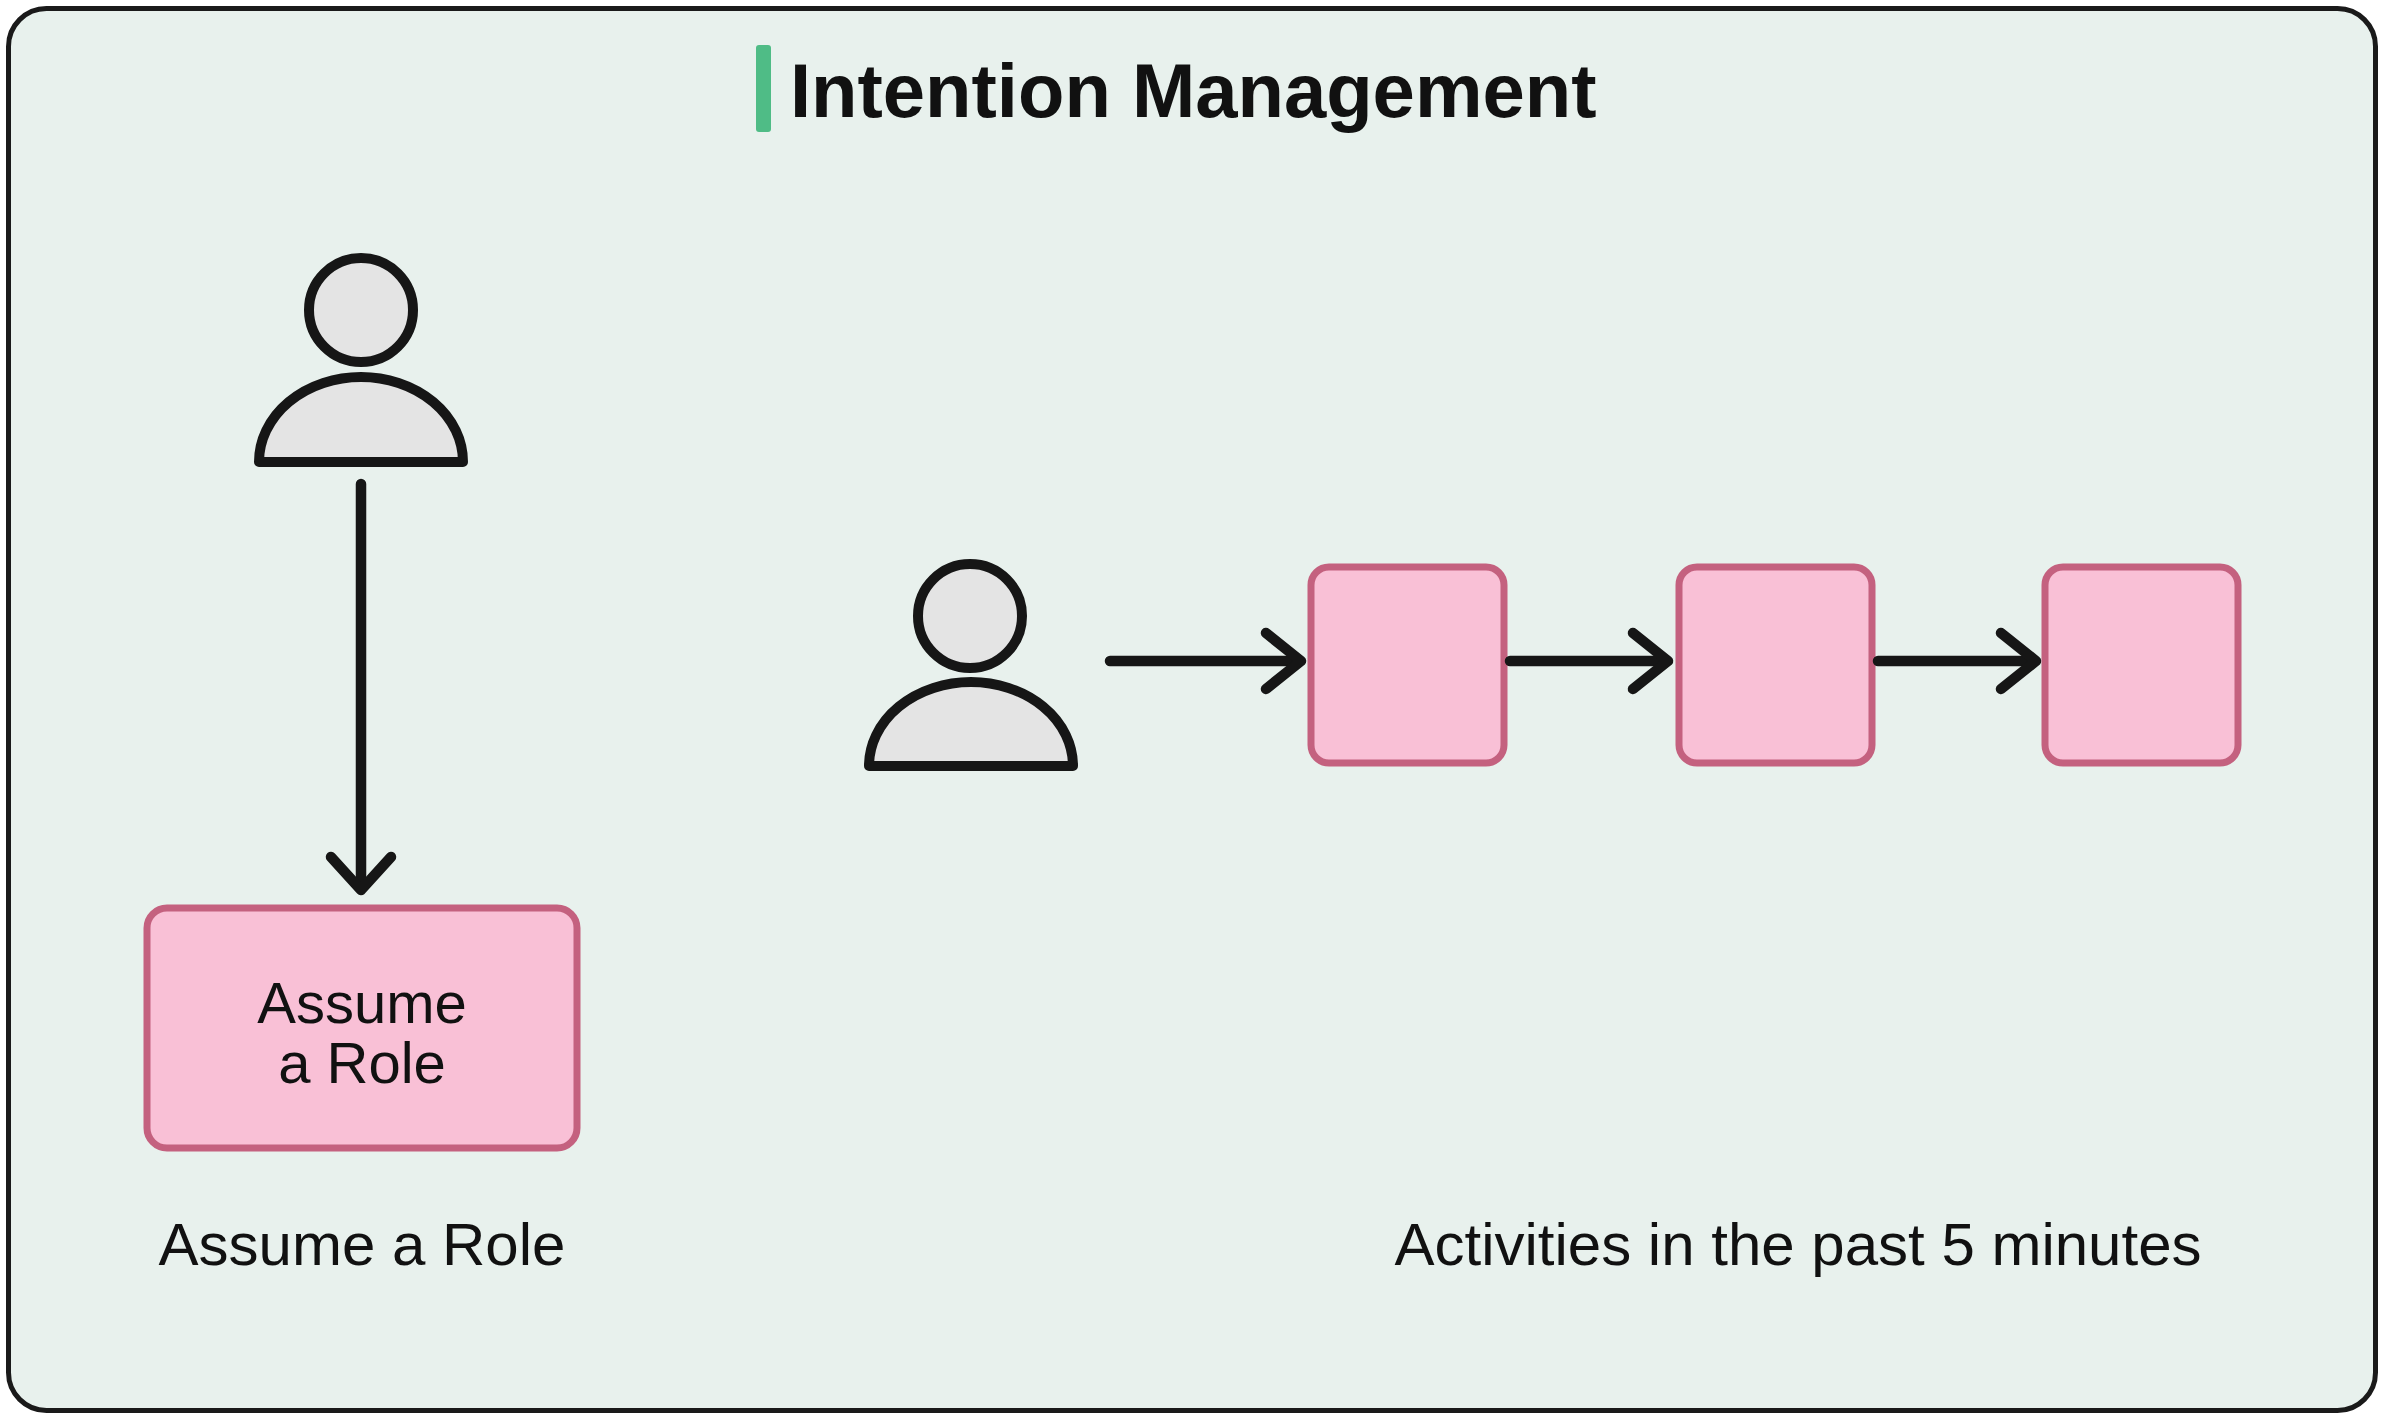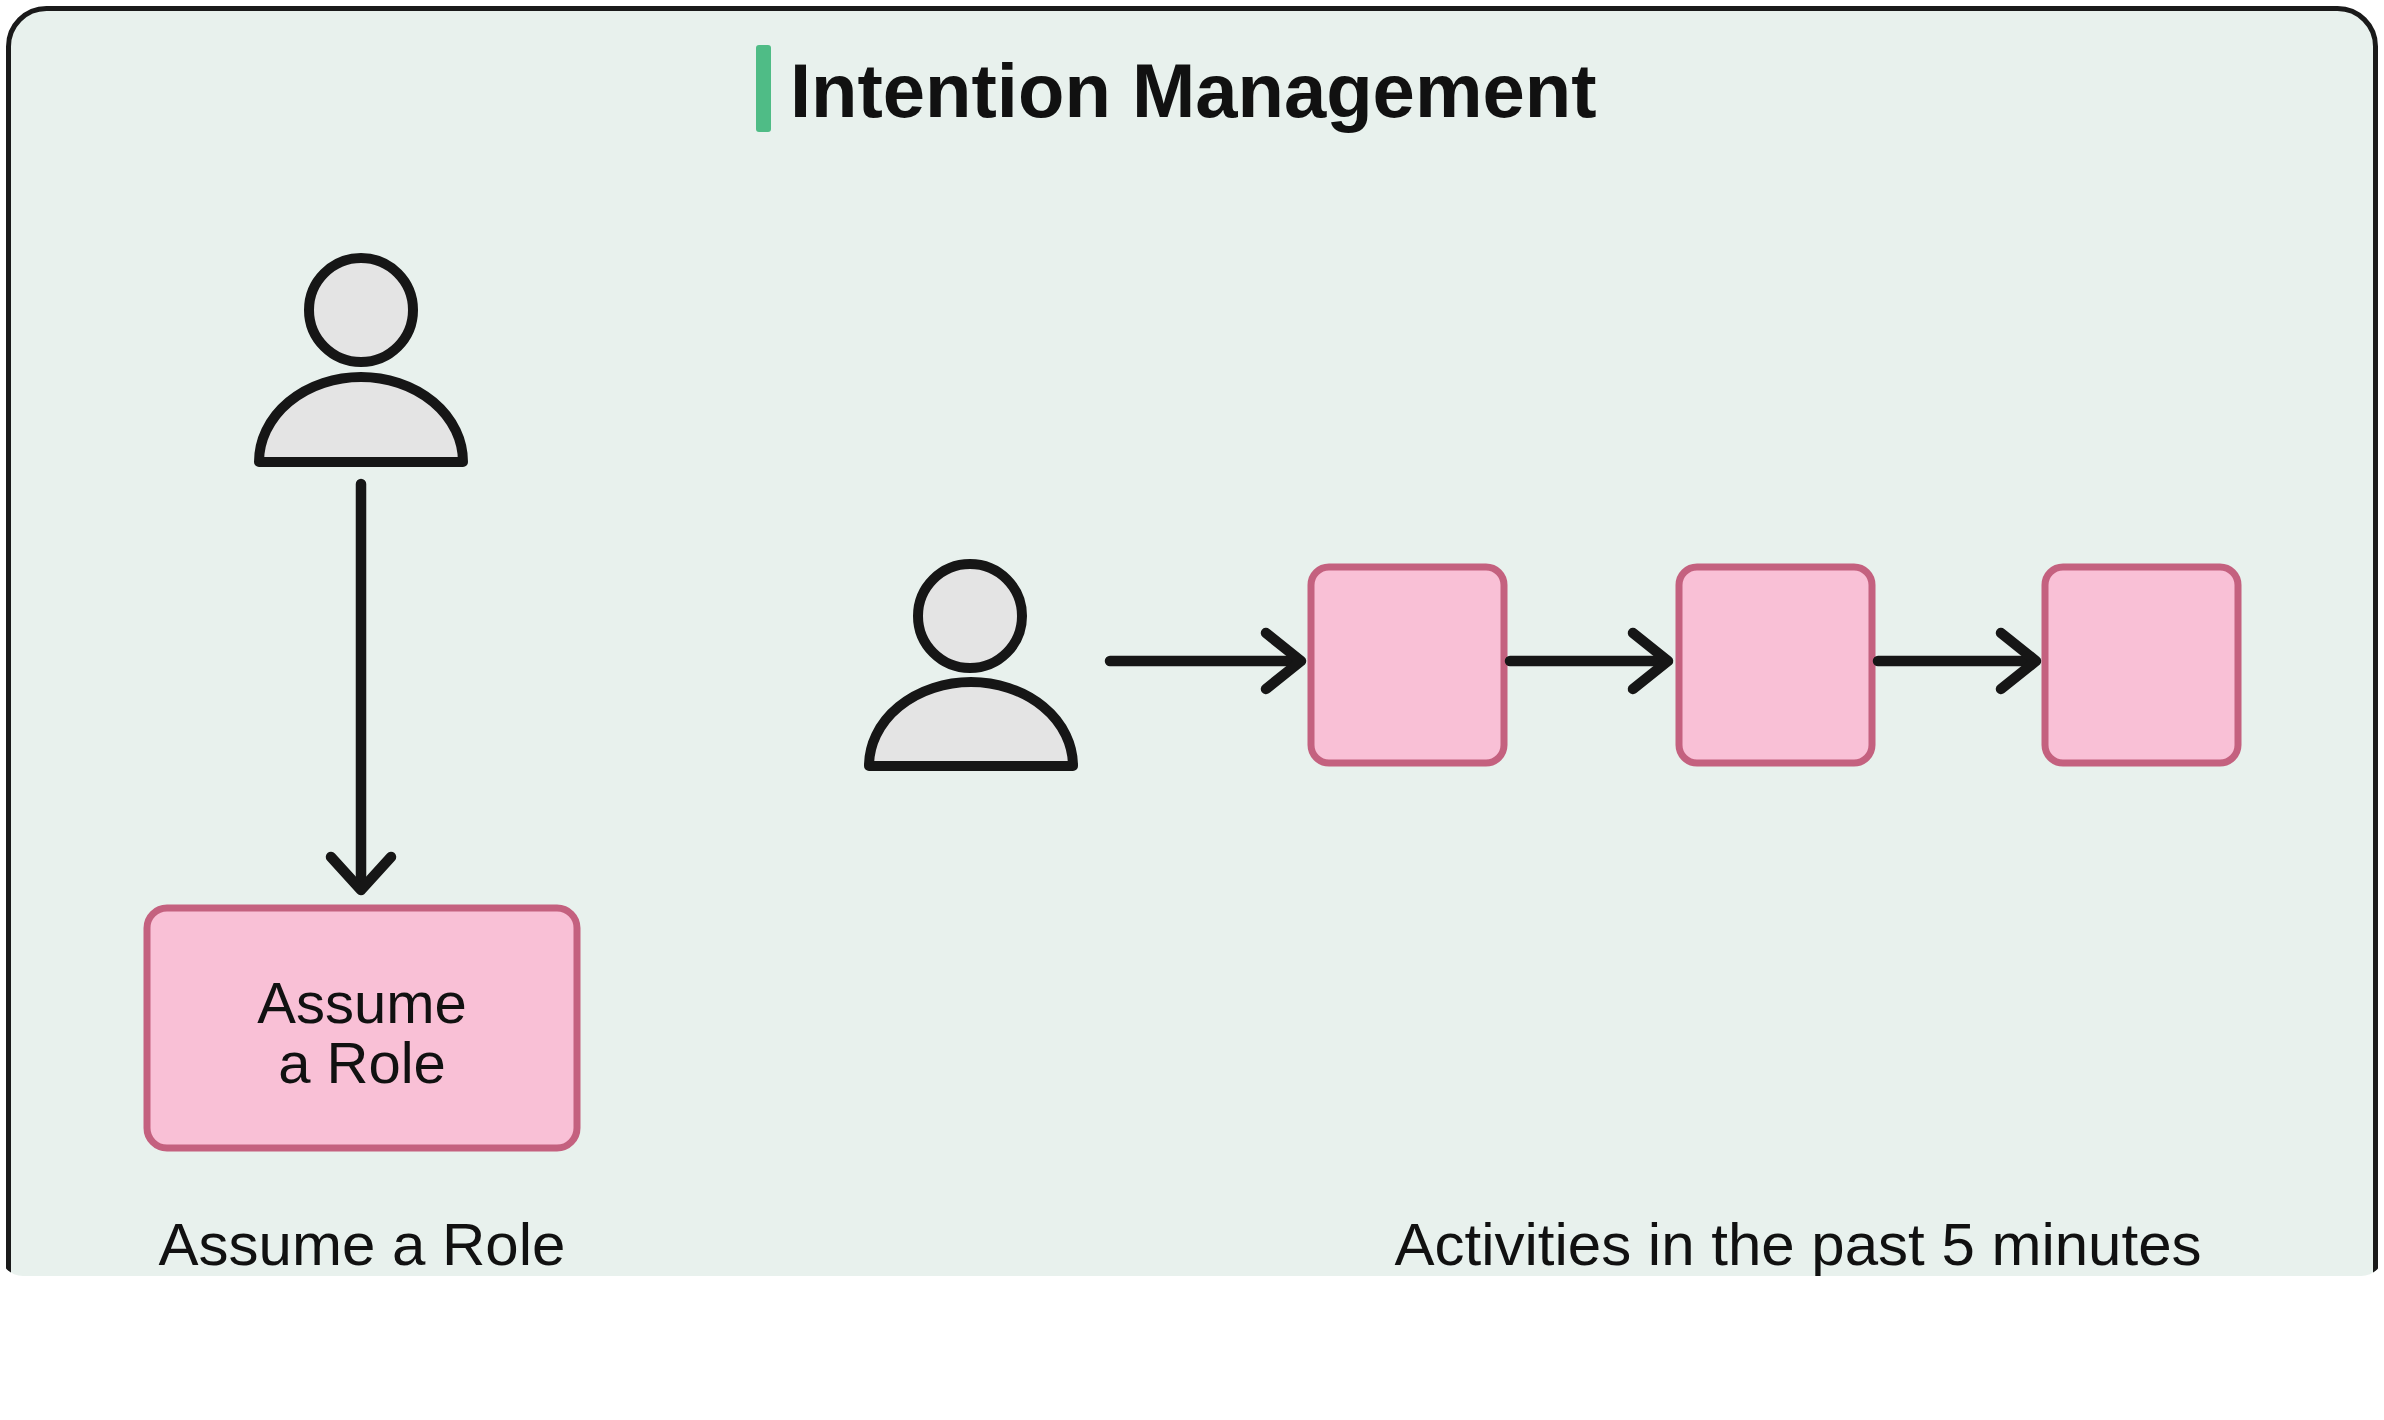--- a/index.html
+++ b/index.html
@@ -3,21 +3,21 @@
 <meta charset="utf-8">
 <style>
   html, body {
     margin: 0;
     padding: 0;
     background: #ffffff;
   }
   .canvas {
     position: relative;
     width: 2384px;
-    height: 1276px;
+    height: 1420px;
     background: var(--page-bg, #ffffff);
     font-family: "Liberation Sans", sans-serif;
     overflow: hidden;
     border-radius: 23px;
   }
   svg { display: block; }
   .panel {
     fill: var(--panel-fill, #e8f1ed);
     stroke: var(--panel-border, #1a1a1a);
     stroke-width: 5;

